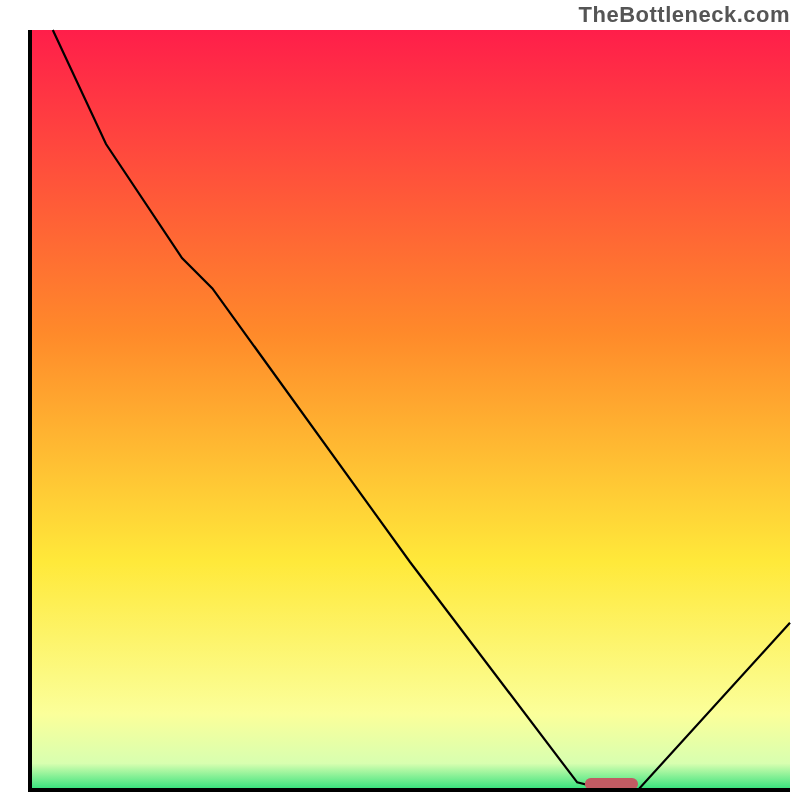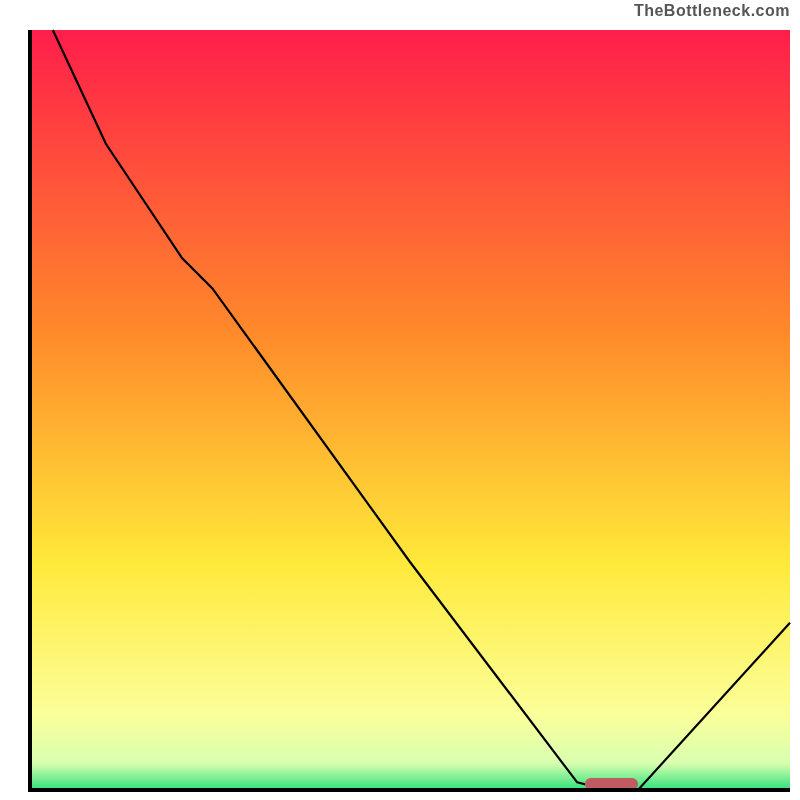--- a/index.html
+++ b/index.html
@@ -13,21 +13,21 @@
   }
   .stage {
     position: relative;
     width: 800px;
     height: 800px;
   }
   .watermark {
     position: absolute;
     top: 2px;
     right: 10px;
-    font-size: 16px;
+    font-size: 22px;
     font-weight: 600;
     color: #555;
     letter-spacing: 0.5px;
     z-index: 4;
   }
   svg {
     position: absolute;
     top: 0;
     left: 0;
   }

